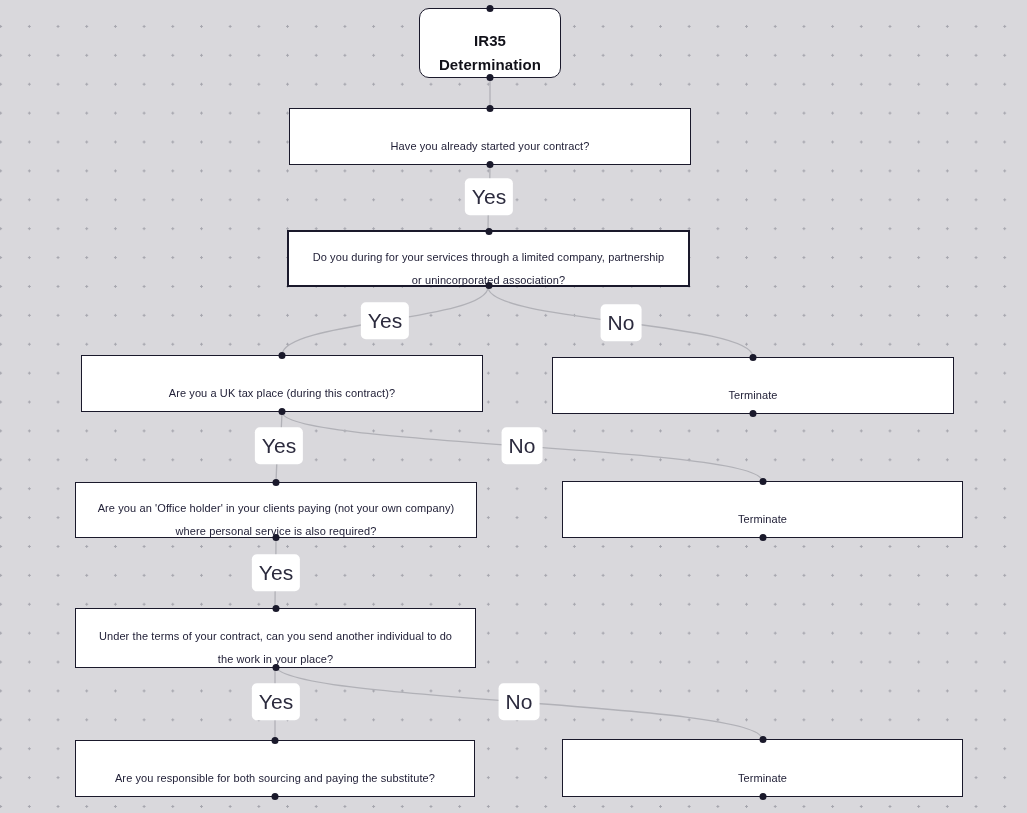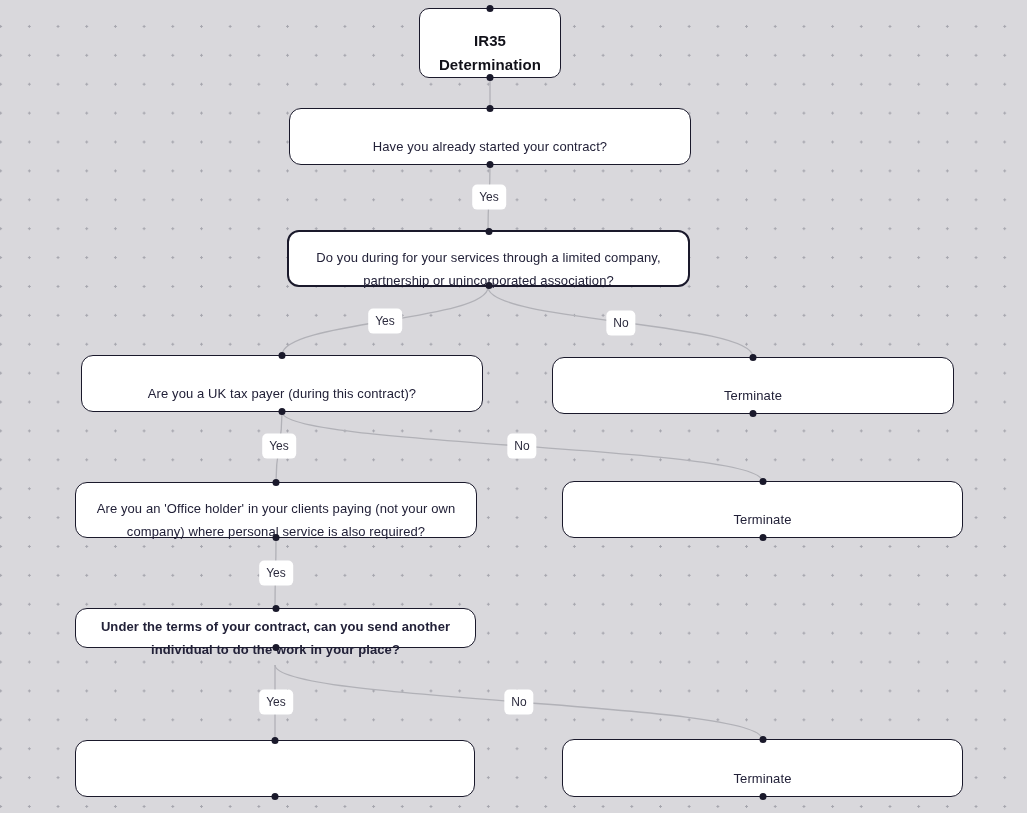--- a/index.html
+++ b/index.html
@@ -30,28 +30,28 @@
     fill: none;
     stroke: #b1b1b7;
     stroke-width: 1.3;
     pointer-events: stroke;
   }
   .node {
     position: absolute;
     box-sizing: border-box;
     background: #ffffff;
     border: 1px solid #1a192b;
-    border-radius: 12px;
+    border-radius: 0;
     display: flex;
     align-items: center;
     justify-content: center;
     text-align: center;
     padding: 0 18px;
     color: #222138;
-    font-size: 13px;
+    font-size: 11px;
     letter-spacing: 0.1px;
     line-height: 23px;
     cursor: grab;
   }
   .node.selected {
     border-width: 2px;
   }
   .node.title-node {
     font-size: 15px;
     font-weight: bold;
@@ -71,21 +71,21 @@
     cursor: crosshair;
   }
   .handle-top { top: -4px; }
   .handle-bottom { bottom: -4px; }
   .edge-label {
     position: absolute;
     transform: translate(-50%, -50%);
     background: #ffffff;
     border-radius: 5px;
     padding: 4px 7px;
-    font-size: 12px;
+    font-size: 21px;
     color: #2b2a3d;
     line-height: 1.4;
     cursor: pointer;
   }
   .node-label { pointer-events: none; margin-top: 20px; }
 </style>
 </head>
 <body>
 
 <div class="canvas">
@@ -115,21 +115,21 @@
   </div>
 
   <div class="node selected" style="left:287px; top:230px; width:403px; height:57px;">
     <div class="handle handle-top"></div>
     <span class="node-label">Do you during for your services through a limited company, partnership or unincorporated association?</span>
     <div class="handle handle-bottom"></div>
   </div>
 
   <div class="node" style="left:81px; top:355px; width:402px; height:57px;">
     <div class="handle handle-top"></div>
-    <span class="node-label">Are you a UK tax payer (during this contract)?</span>
+    <span class="node-label">Are you a UK tax place (during this contract)?</span>
     <div class="handle handle-bottom"></div>
   </div>
 
   <div class="node" style="left:552px; top:357px; width:402px; height:57px;">
     <div class="handle handle-top"></div>
     <span class="node-label">Terminate</span>
     <div class="handle handle-bottom"></div>
   </div>
 
   <div class="node" style="left:75px; top:482px; width:402px; height:56px;">
@@ -137,28 +137,29 @@
     <span class="node-label">Are you an 'Office holder' in your clients paying (not your own company) where personal service is also required?</span>
     <div class="handle handle-bottom"></div>
   </div>
 
   <div class="node" style="left:562px; top:481px; width:401px; height:57px;">
     <div class="handle handle-top"></div>
     <span class="node-label">Terminate</span>
     <div class="handle handle-bottom"></div>
   </div>
 
-  <div class="node" style="left:75px; top:608px; width:401px; height:40px;font-weight:bold;">
+  <div class="node" style="left:75px; top:608px; width:401px; height:60px;">
     <div class="handle handle-top"></div>
     <span class="node-label">Under the terms of your contract, can you send another individual to do the work in your place?</span>
     <div class="handle handle-bottom"></div>
   </div>
 
   <div class="node" style="left:75px; top:740px; width:400px; height:57px;">
     <div class="handle handle-top"></div>
+    <span class="node-label">Are you responsible for both sourcing and paying the substitute?</span>
     <div class="handle handle-bottom"></div>
   </div>
 
   <div class="node" style="left:562px; top:739px; width:401px; height:58px;">
     <div class="handle handle-top"></div>
     <span class="node-label">Terminate</span>
     <div class="handle handle-bottom"></div>
   </div>
 
   <div class="edge-label" style="left:489px; top:197px;">Yes</div>

